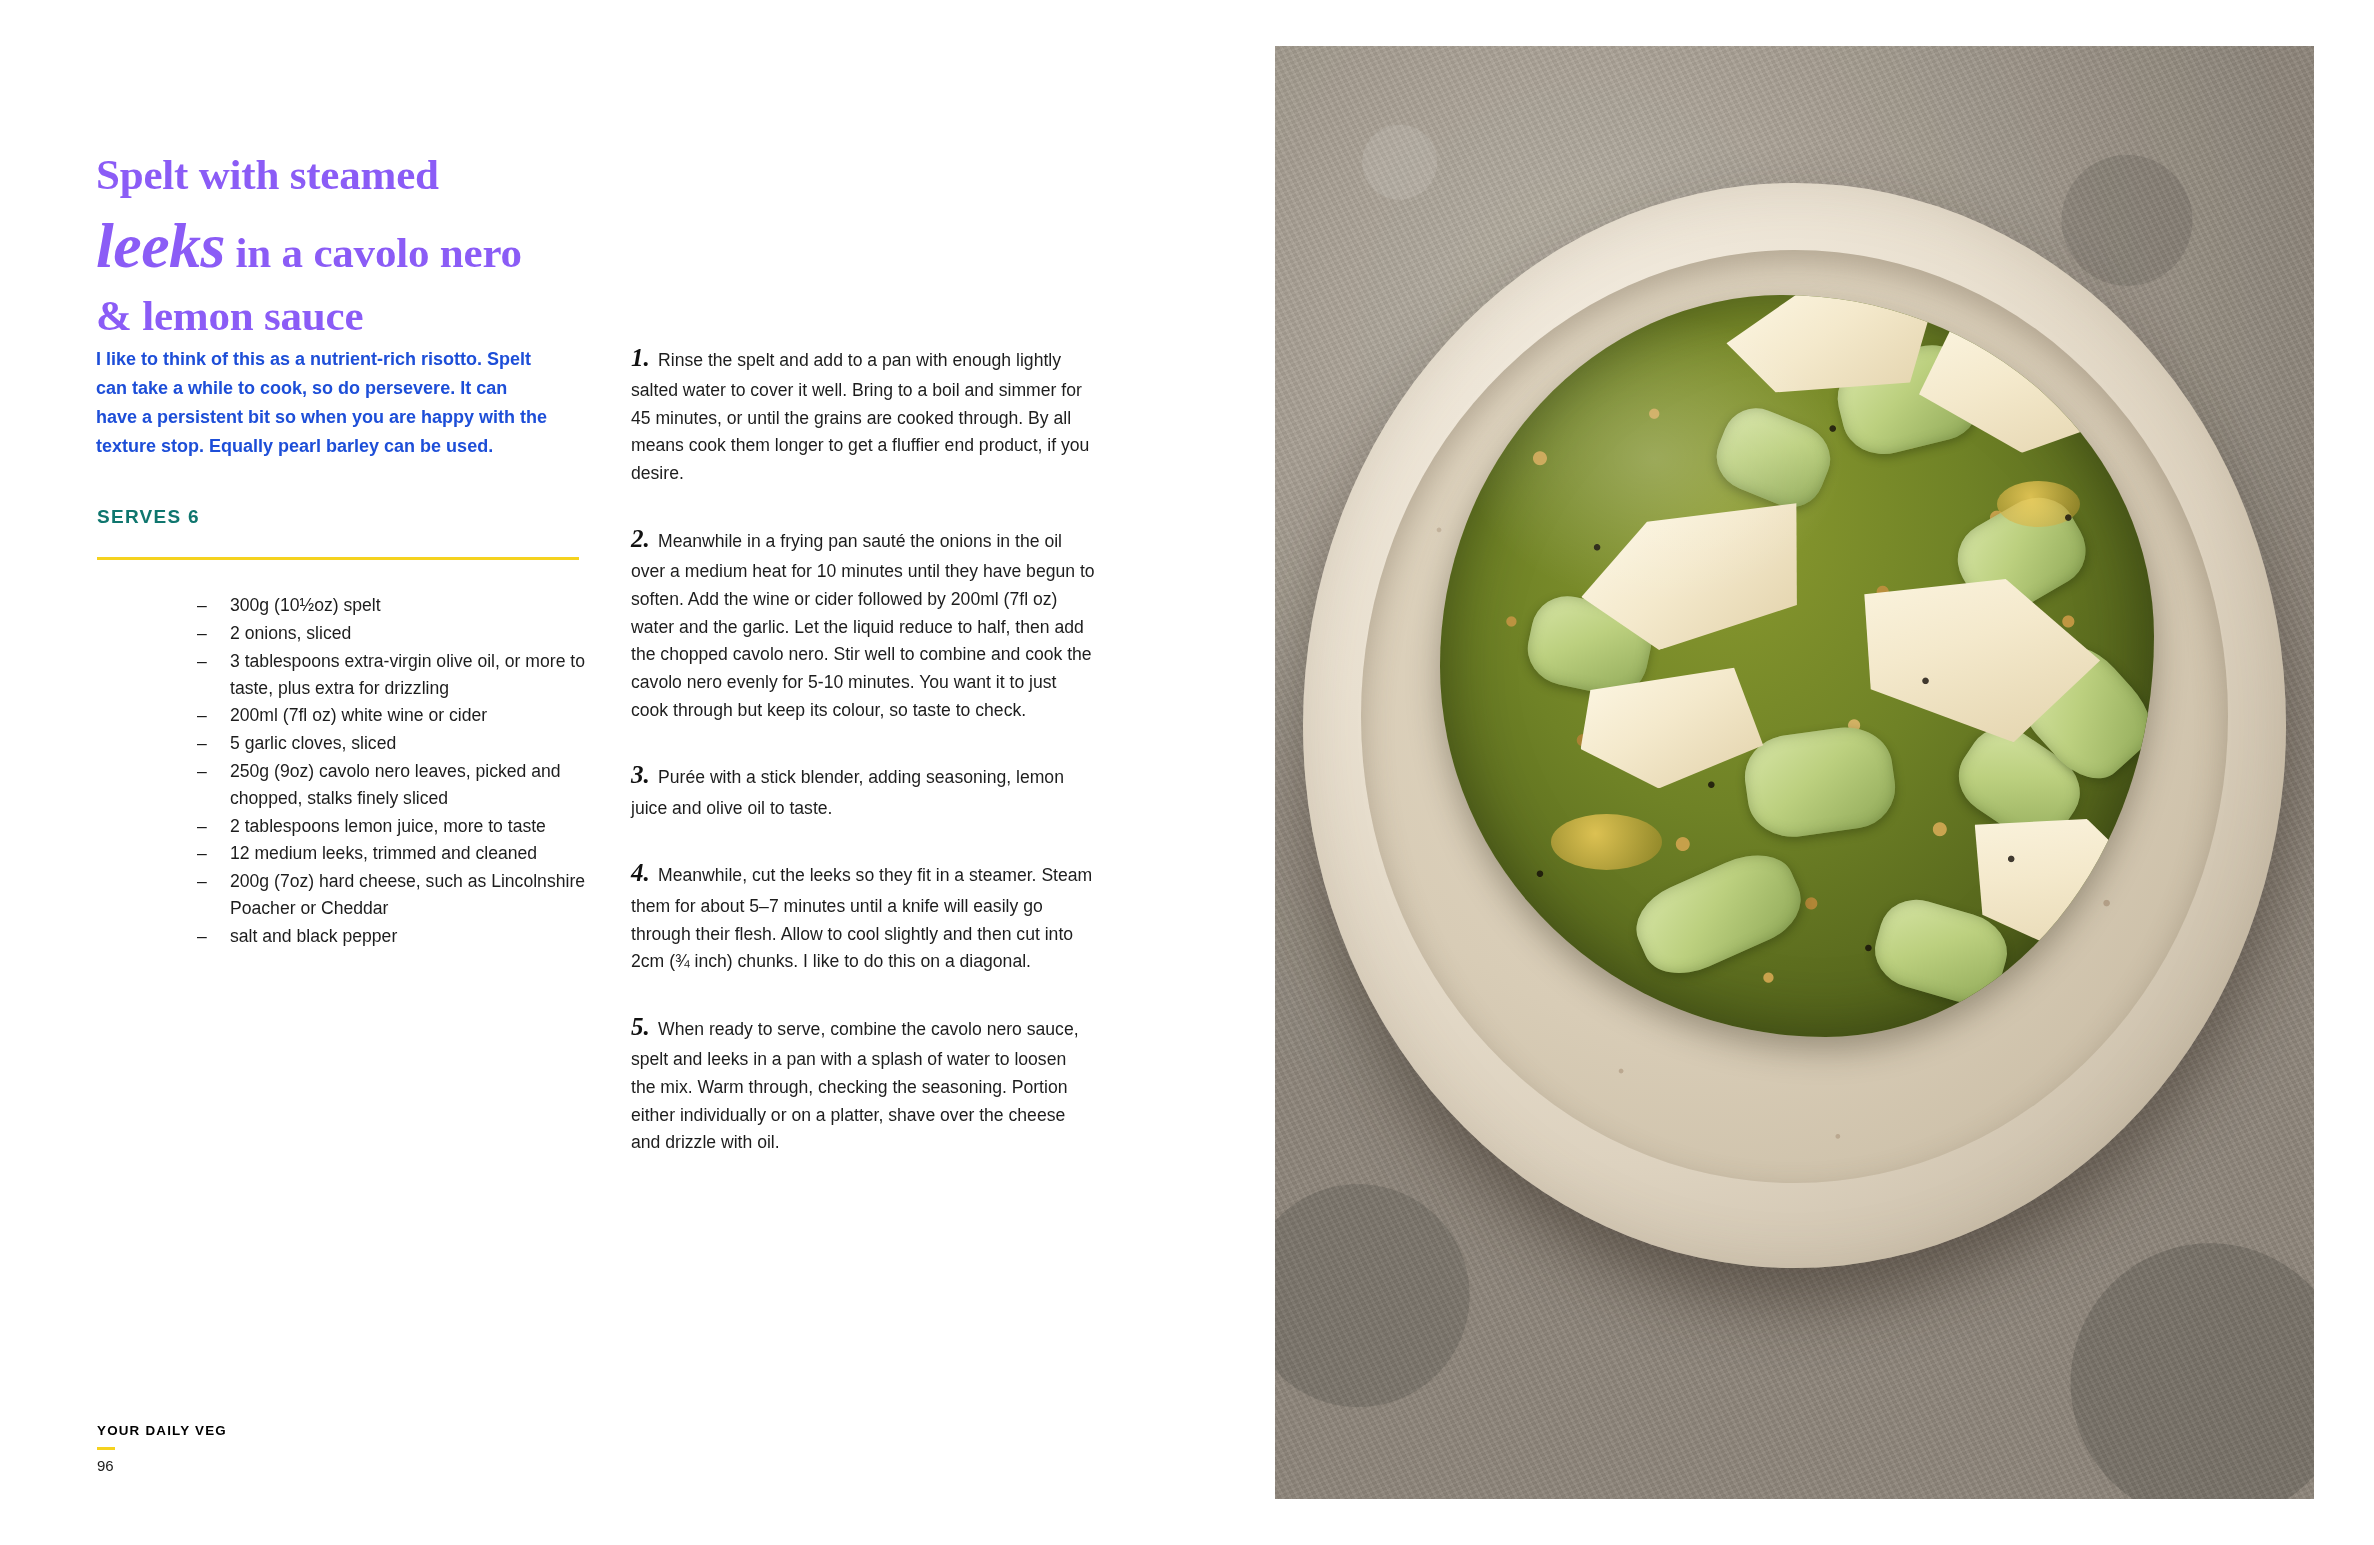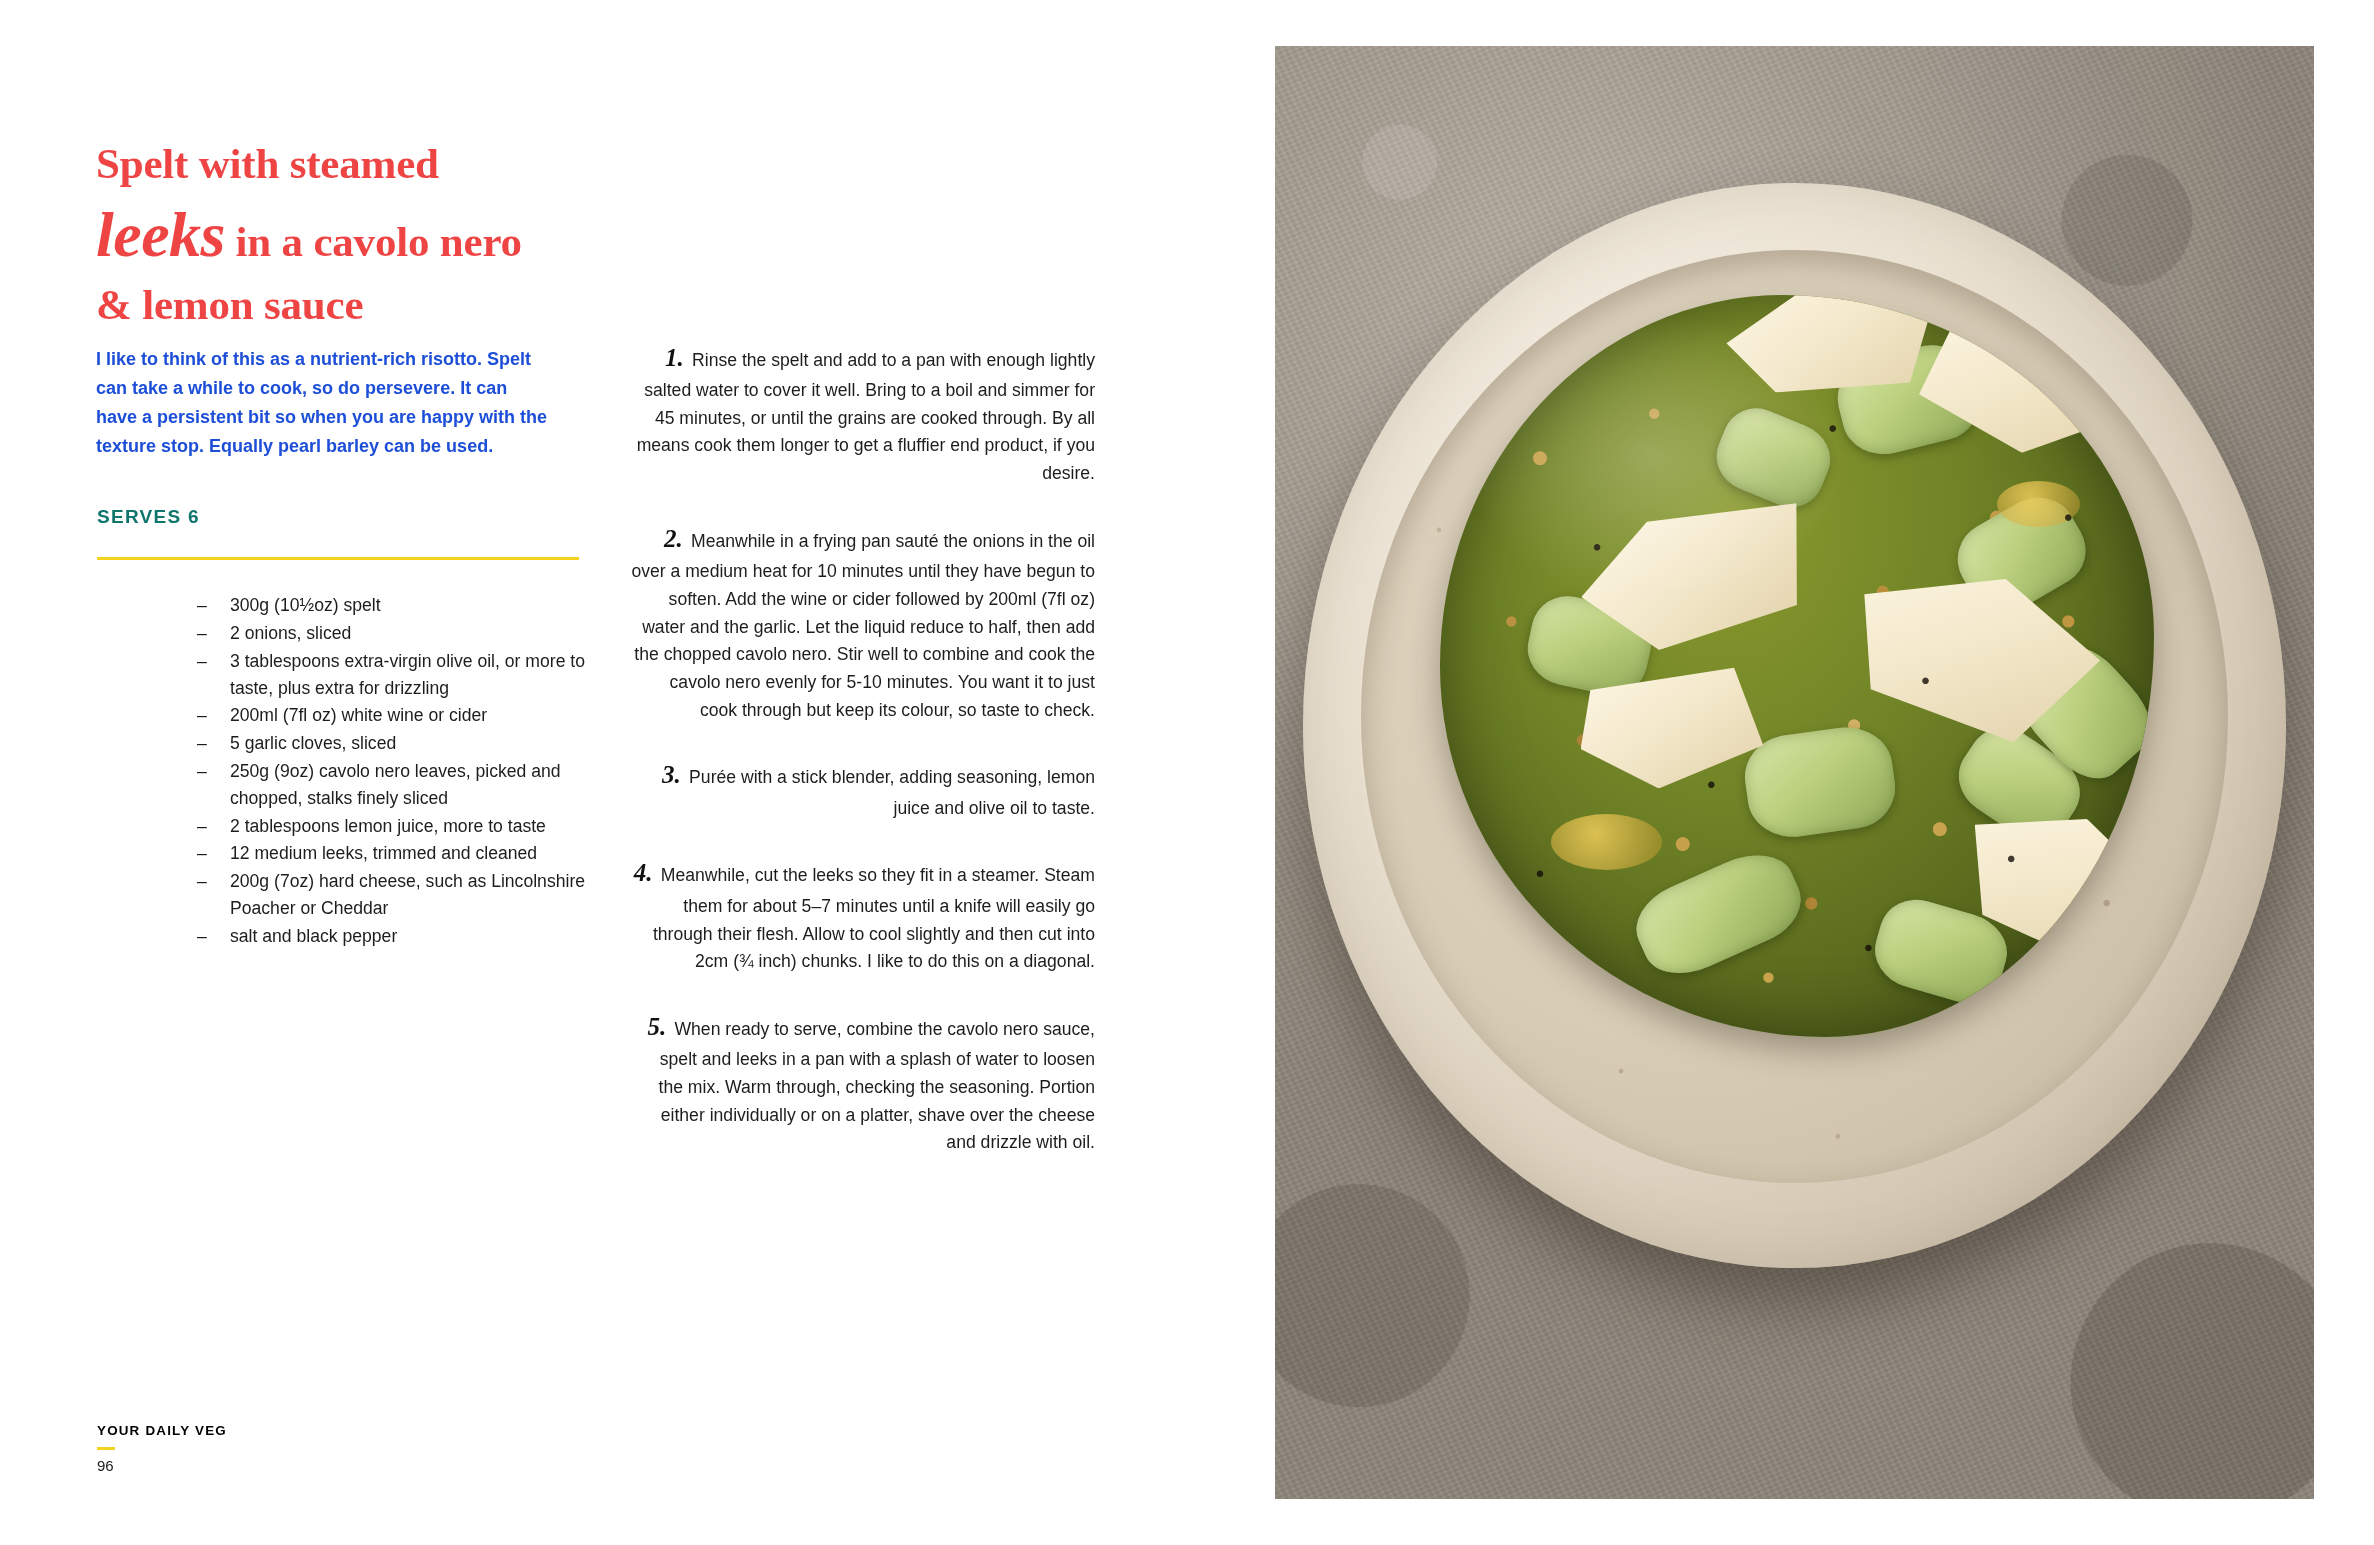--- a/index.html
+++ b/index.html
@@ -26,26 +26,26 @@
     position: absolute;
     left: 0;
     top: 0;
     width: 1275px;
     height: 1545px;
   }
 
   .title {
     position: absolute;
     left: 96px;
-    top: 107px;
+    top: 118px;
     width: 575px;
     font-family: "Liberation Serif", serif;
     font-size: 43px;
     line-height: 1.32;
-    color: #ef4444;
+    color: #8b5cf6;
     letter-spacing: -0.2px;
   }
   .title .em {
     font-style: italic;
     font-weight: bold;
     font-size: 64px;
     letter-spacing: -0.5px;
   }
 
   .intro {
@@ -104,21 +104,21 @@
     position: absolute;
     left: 631px;
     top: 320px;
     width: 464px;
   }
   .step {
     margin-bottom: 31px;
     font-size: 17.6px;
     line-height: 1.575;
     color: #1d1d1d;
-    text-align: right;
+    text-align: left;
   }
   .step-num {
     font-family: "Liberation Serif", serif;
     font-style: italic;
     font-weight: bold;
     font-size: 25px;
     margin-right: 8.3px;
     color: #111;
   }
 

